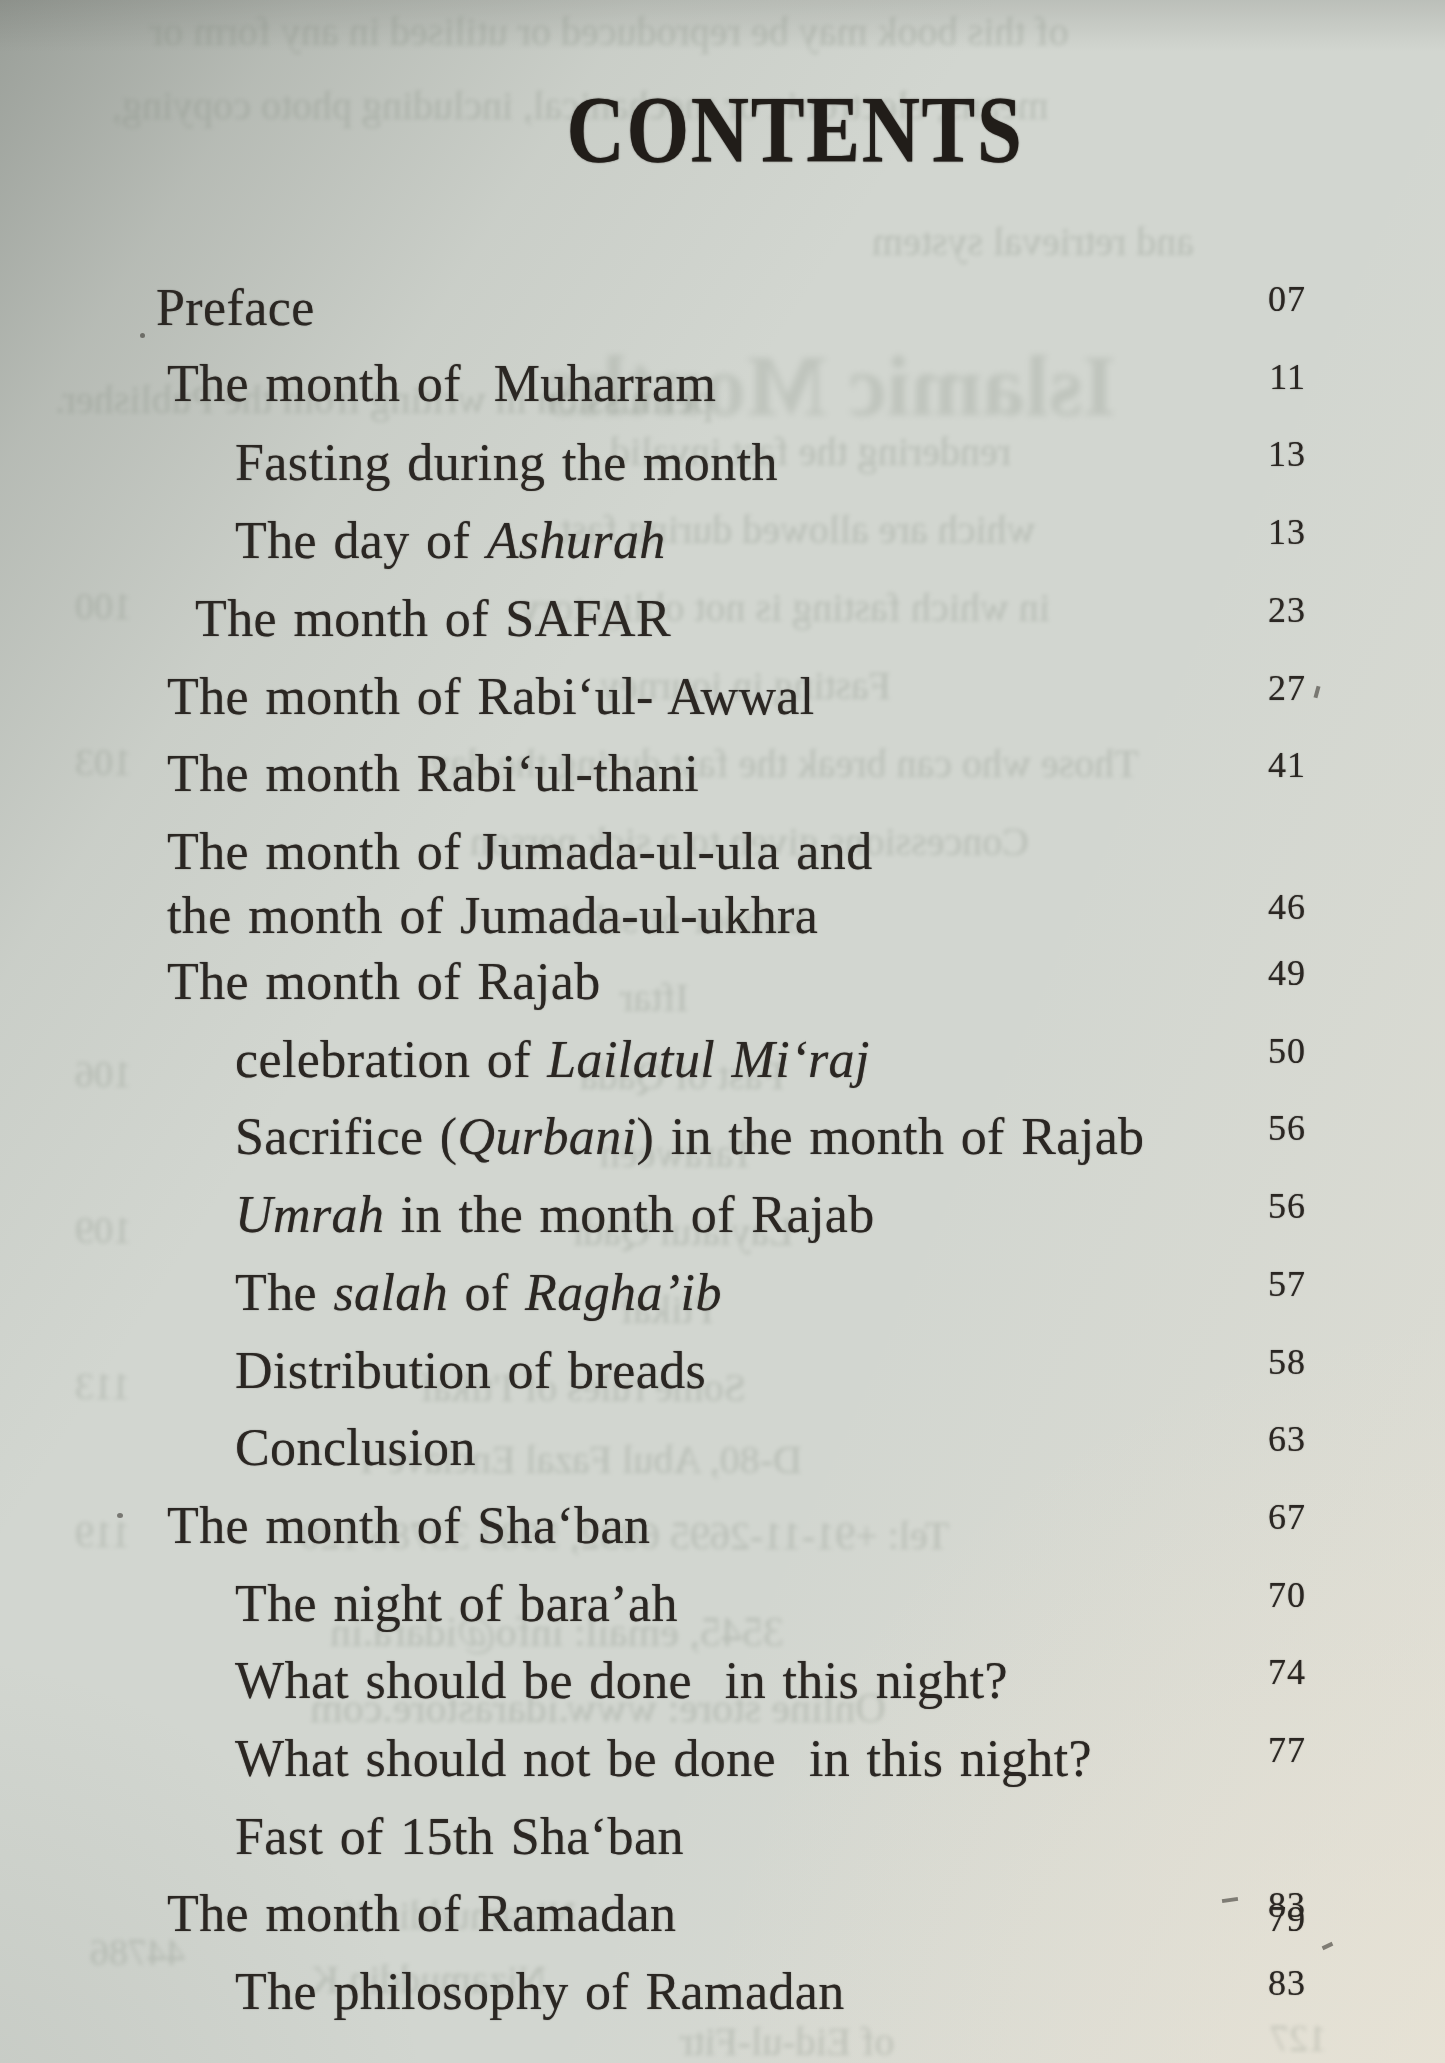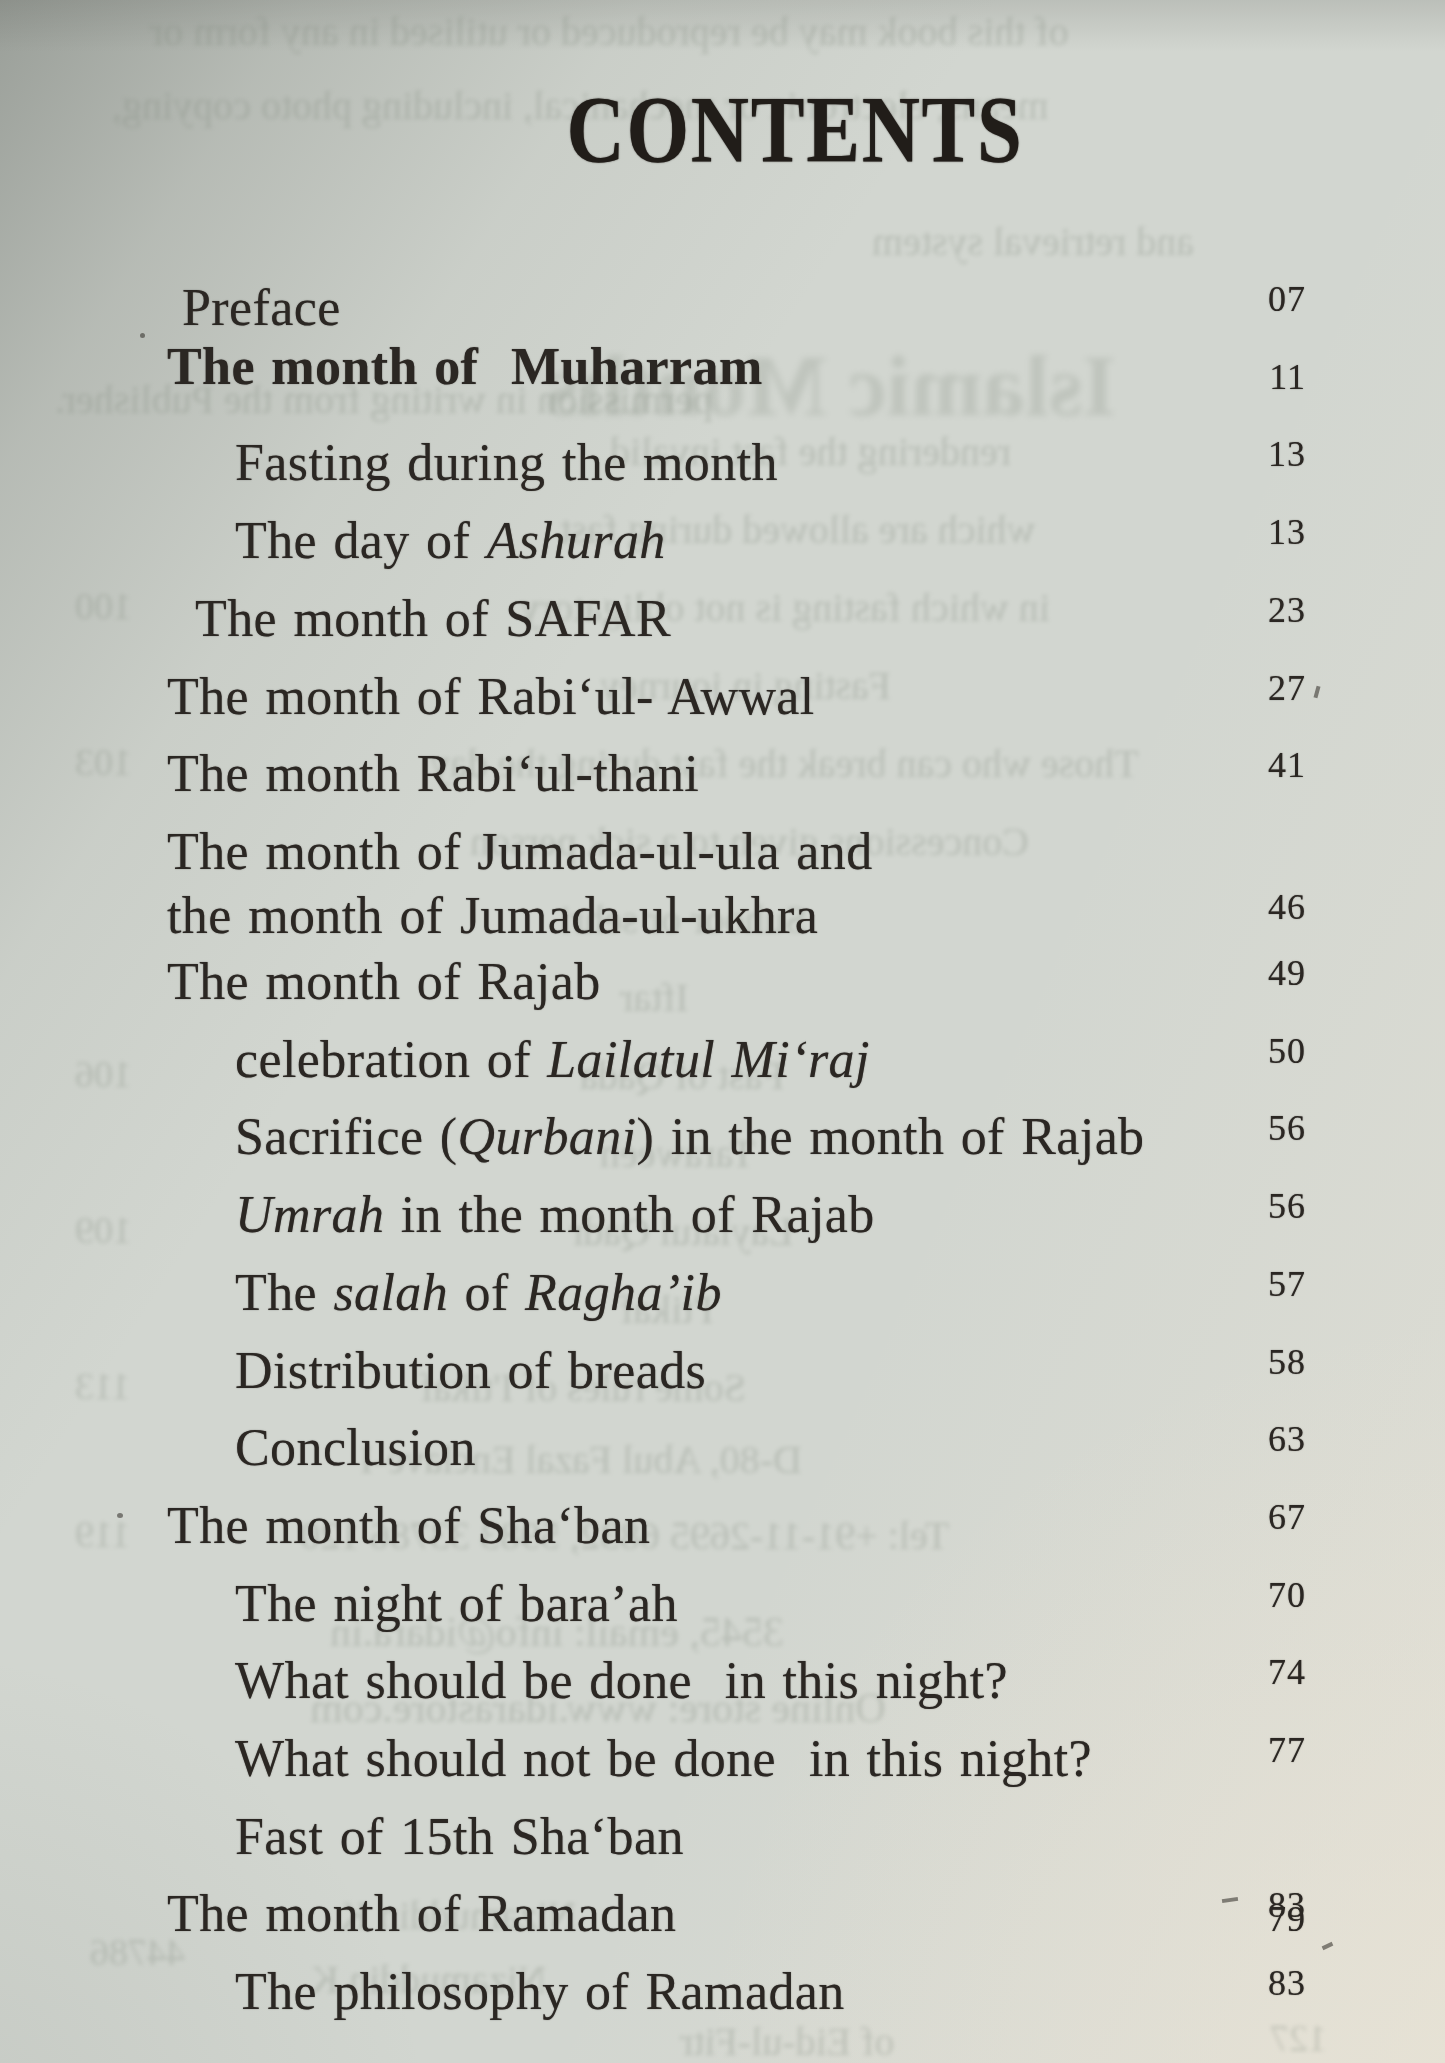--- a/index.html
+++ b/index.html
@@ -85,23 +85,23 @@
     <span class="ghost" style="left: 340px; top: 1892px; font-size: 40px;">Nizamuddin K</span>
     <span class="ghost" style="left: 90px; top: 1930px; font-size: 38px;">44786</span>
     <span class="ghost" style="left: 310px; top: 1956px; font-size: 40px;">Nizamuddin K</span>
     <span class="ghost" style="left: 680px; top: 2018px; font-size: 40px;">of Eid-ul-Fitr</span>
     <span class="ghost" style="left: 1270px; top: 2016px; font-size: 38px;">127</span>
   </div>
 
 <h1 class="doc-title">CONTENTS</h1>
 
 <div class="toc" id="toc">
-    <div class="entry-title" style="left: 182px; top: 278px;"><span>Preface</span></div>
+    <div class="entry-title" style="left: 156px; top: 278px;"><span>Preface</span></div>
     <span class="page-num" style="top: 278px;">07</span>
-    <div class="entry-title" style="left: 167px; top: 337px; font-weight: bold;"><span>The month of  Muharram</span></div>
+    <div class="entry-title" style="left: 167px; top: 354px;"><span>The month of  Muharram</span></div>
     <span class="page-num" style="top: 355.7px;">11</span>
     <div class="entry-title" style="left: 235px; top: 433.4px;"><span>Fasting during the month</span></div>
     <span class="page-num" style="top: 433.4px;">13</span>
     <div class="entry-title" style="left: 235px; top: 511.1px;"><span>The day of </span><i>Ashurah</i></div>
     <span class="page-num" style="top: 511.1px;">13</span>
     <div class="entry-title" style="left: 167px; top: 588.8px; margin-left: 28px;"><span>The month of SAFAR</span></div>
     <span class="page-num" style="top: 588.8px;">23</span>
     <div class="entry-title" style="left: 167px; top: 666.5px;"><span>The month of Rabi‘ul- Awwal</span></div>
     <span class="page-num" style="top: 666.5px; text-align: center;">27</span>
     <div class="entry-title" style="left: 167px; top: 744.2px;"><span>The month Rabi‘ul-thani</span></div>

